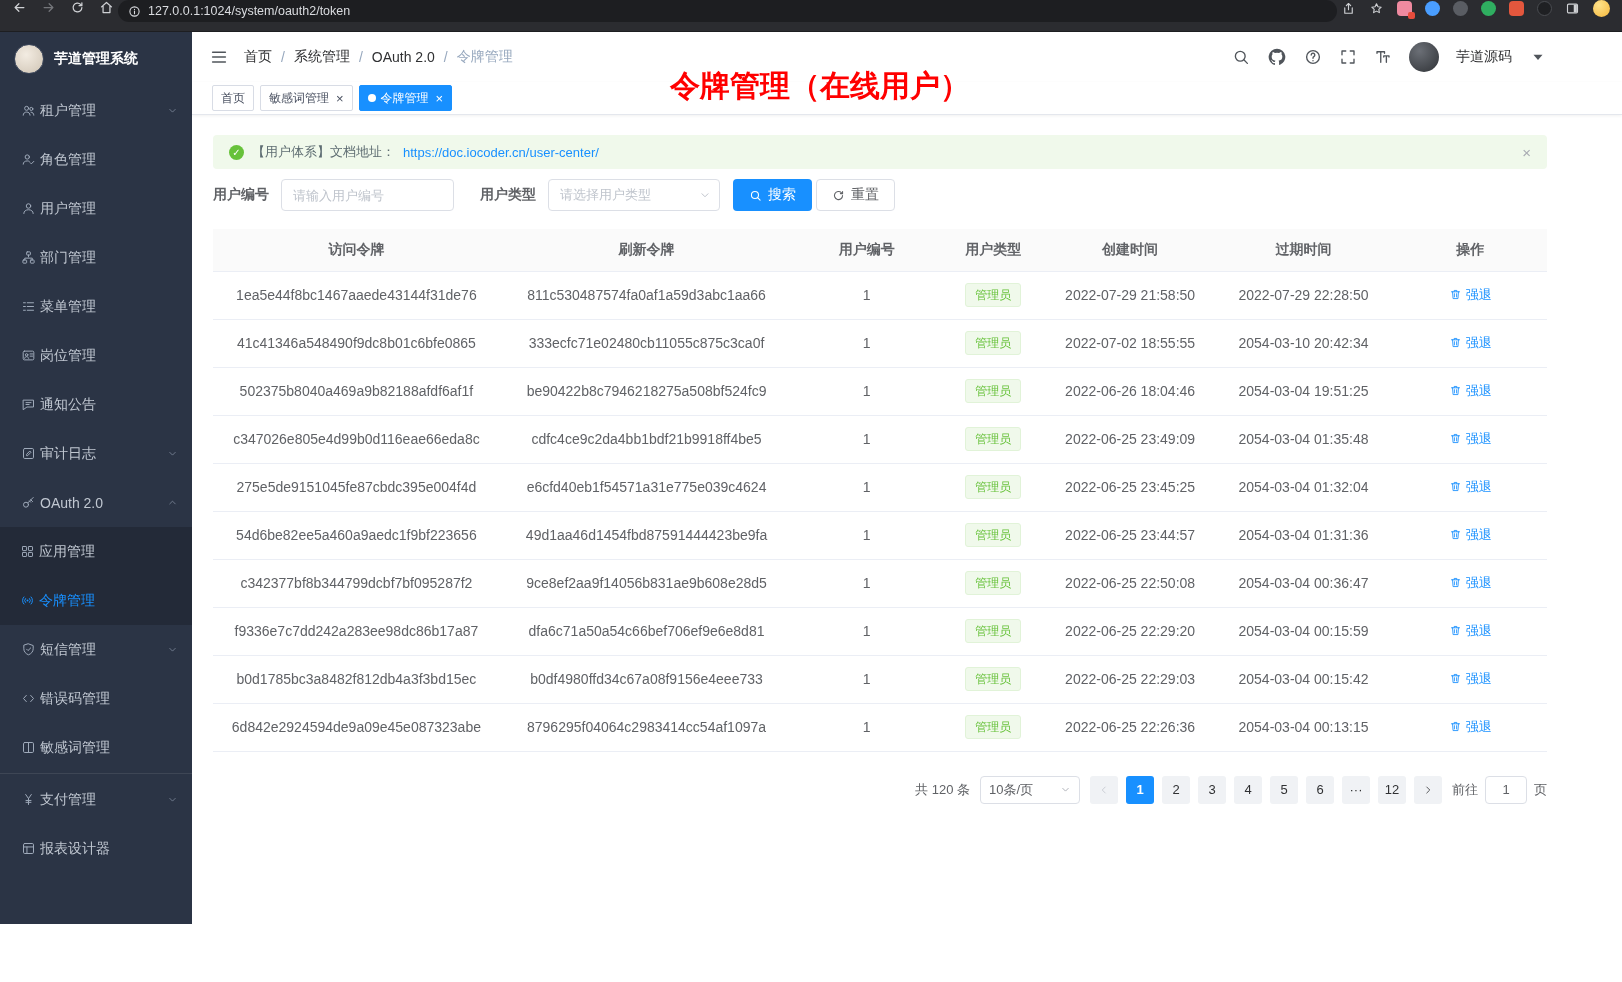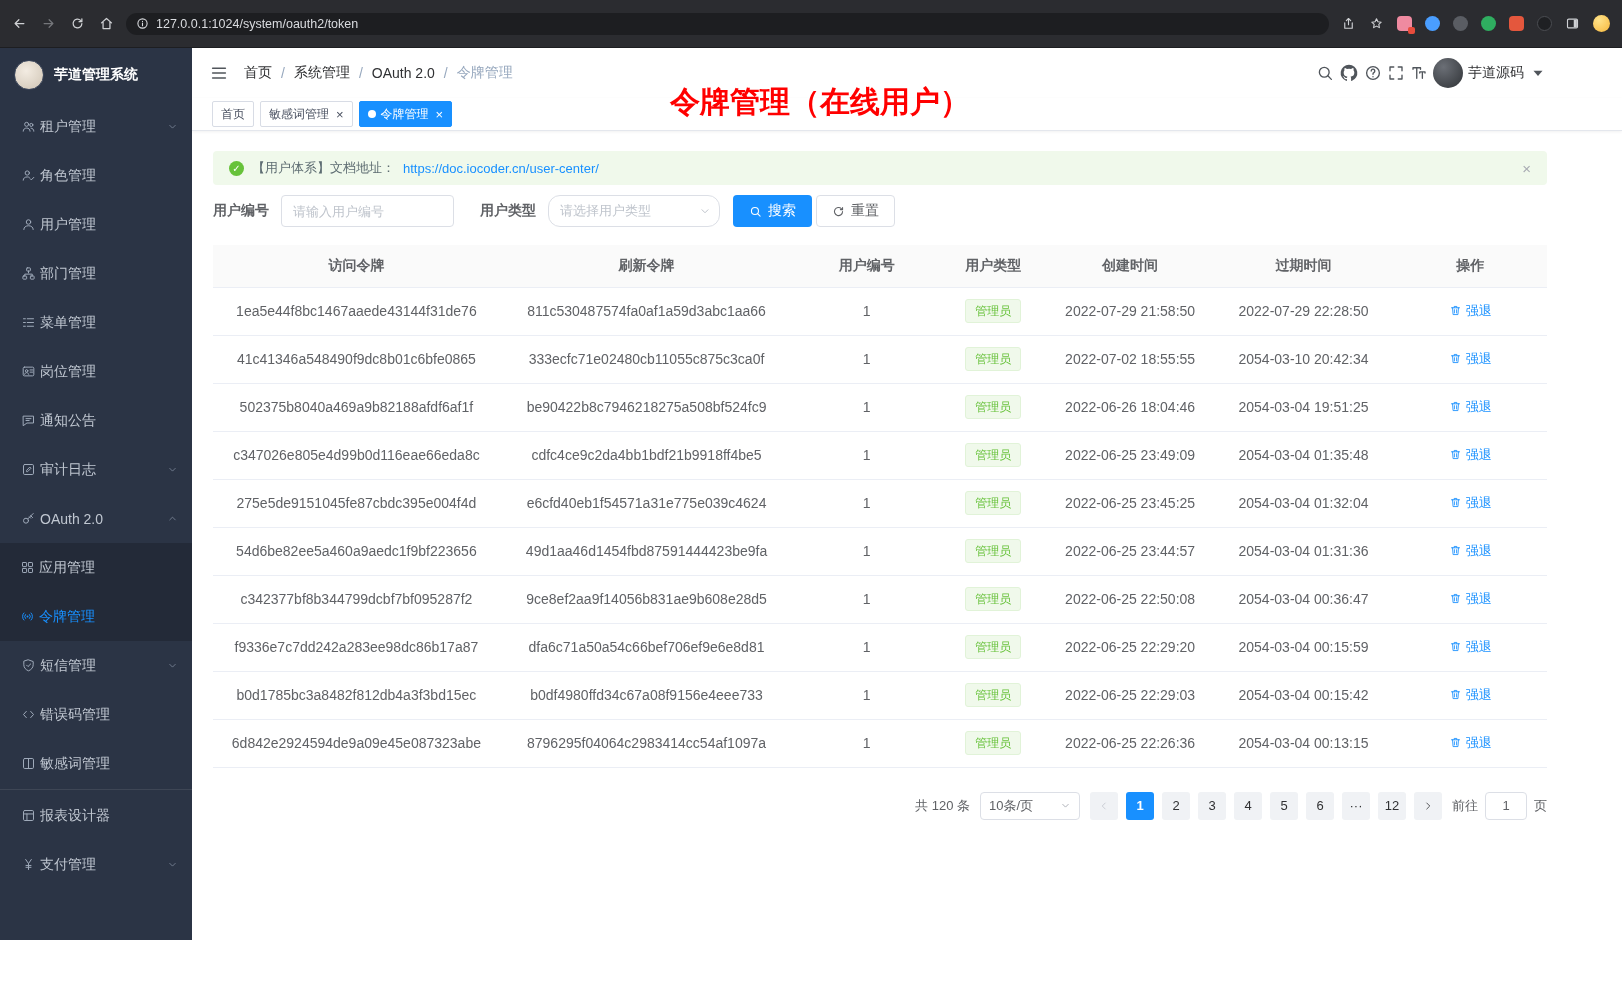--- a/index.html
+++ b/index.html
@@ -4,21 +4,21 @@
 <style>
   *{box-sizing:border-box;margin:0;padding:0}
   html,body{width:1622px;height:982px;overflow:hidden}
   body{font-family:"Liberation Sans","DejaVu Sans",sans-serif;background:#fff;color:#606266;font-size:14px}
   :root{--accent:#1890ff;--success:#67c23a;--red:#ff0000}
 
   .ic-wrap{display:inline-flex;align-items:center;justify-content:center;flex:none}
   .ic-wrap svg{width:16px;height:16px}
 
   
-  .browser{height:48px;background:#2b2c30;border-bottom:1px solid #1d1e21;display:flex;align-items:center;padding:0 12px;gap:12px;color:#cfd1d4}
+  .browser{height:32px;background:#2b2c30;border-bottom:1px solid #1d1e21;display:flex;align-items:flex-start;padding:0 12px;gap:4px;color:#cfd1d4}
   .b-nav{display:flex;align-items:center;gap:14px}
   .b-btn svg{width:15px;height:15px}
   .b-btn.dim{color:#74767a}
   .urlbar{flex:1;height:22px;background:#1d1e21;border-radius:11px;display:flex;align-items:center;padding:0 10px;gap:7px;color:#dadce0;font-size:12.5px;min-width:0}
   .urlbar .ic-wrap svg{width:13px;height:13px}
   .urlbar .url-text{white-space:nowrap;overflow:hidden;text-overflow:ellipsis}
   .b-right{display:flex;align-items:center;gap:13px}
   .b-right .ic-wrap svg{width:15px;height:15px}
   .ext{width:15px;height:15px;border-radius:4px;position:relative;flex:none}
   .ext .bdg{position:absolute;right:-3px;bottom:-3px;width:7px;height:7px;border-radius:2px;background:#e74c3c}
@@ -45,21 +45,21 @@
 
   
   .main{flex:1;display:flex;flex-direction:column;background:#fff;position:relative;min-width:0}
   .topbar{height:50px;display:flex;align-items:center;padding:0 75px 0 18px;flex:none}
   .hamburger{color:#50555b;margin-right:16px;cursor:pointer}
   .hamburger svg{width:18px;height:18px}
   .breadcrumb{display:flex;align-items:center;gap:9px;font-size:14px}
   .bc-item{color:#303133;cursor:pointer}
   .bc-item.last{color:#97a8be;cursor:default}
   .bc-sep{color:#97a8be}
-  .topbar-right{margin-left:auto;display:flex;align-items:center;gap:5px;color:#50555b}
+  .topbar-right{margin-left:auto;display:flex;align-items:center;gap:17px;color:#50555b}
   .topbar-right .ic-wrap{cursor:pointer}
   .topbar-right .ic-wrap svg{width:18px;height:18px}
   .topbar-right .gh svg{width:20px;height:20px}
   .avatar{width:30px;height:30px;border-radius:50%;background:radial-gradient(circle at 35% 30%,#6b6f76,#2f3236);flex:none;cursor:pointer}
   .username{color:#303133;font-size:14px;cursor:pointer}
   .user-caret{color:#7d8struct187}
   .user-caret svg{width:12px;height:12px}
 
   .tabbar{height:33px;display:flex;align-items:center;gap:6px;padding:0 75px 0 20px;border-bottom:1px solid #e4e7ed;box-shadow:0 1px 3px rgba(0,0,0,.06);flex:none}
   .tab{height:26px;display:inline-flex;align-items:center;gap:5px;padding:0 8px;border:1px solid #d8dce5;background:#fff;color:#495060;font-size:12px;border-radius:2px;cursor:pointer;white-space:nowrap}
@@ -75,21 +75,21 @@
   .alert{height:34px;background:#f0f9eb;border-radius:4px;display:flex;align-items:center;gap:8px;padding:0 16px;font-size:13px;color:#5e6d72;margin-bottom:8px}
   .alert .check{width:15px;height:15px;border-radius:50%;background:var(--success);color:#fff;display:flex;align-items:center;justify-content:center;font-size:10px;flex:none}
   .alert .doc-link{color:var(--accent);cursor:pointer}
   .alert .close{margin-left:auto;color:#a8abb2;font-size:15px;cursor:pointer;line-height:1}
 
   
   .filters{display:flex;align-items:center;margin:10px 0 18px 0}
   .f-label{font-weight:700;color:#606266;margin-right:12px;white-space:nowrap}
   .f-input{width:173px;height:32px;border:1px solid #dcdfe6;border-radius:4px;padding:0 11px;font-size:13px;color:#606266;margin-right:26px;font-family:inherit;outline:none}
   .f-input::placeholder{color:#bfc4cc}
-  .f-select{width:172px;height:32px;border:1px solid #dcdfe6;border-radius:12px;padding:0 8px 0 11px;display:flex;align-items:center;justify-content:space-between;margin-right:13px;cursor:pointer}
+  .f-select{width:172px;height:32px;border:1px solid #dcdfe6;border-radius:4px;padding:0 8px 0 11px;display:flex;align-items:center;justify-content:space-between;margin-right:13px;cursor:pointer}
   .f-select .ph{color:#bfc4cc;font-size:13px}
   .f-select .ic-wrap{color:#bfc4cc}
   .f-select .ic-wrap svg{width:12px;height:12px}
   .btn{height:32px;border-radius:4px;display:inline-flex;align-items:center;gap:6px;padding:0 15px;font-size:14px;cursor:pointer;border:1px solid transparent;font-family:inherit}
   .btn .ic-wrap svg{width:13px;height:13px}
   .btn-primary{background:var(--accent);color:#fff;margin-right:4px}
   .btn-plain{background:#fff;border-color:#dcdfe6;color:#606266}
 
   
   table{width:100%;border-collapse:collapse;table-layout:fixed}
@@ -334,38 +334,38 @@
               <rect x="4" y="4" width="16" height="16" rx="2"></rect>
               <path d="M12 4v16"></path>
             </svg>
           </span>
           <span class="lbl">敏感词管理</span>
         </div>
         <div class="side-divider"></div>
         <div class="side-item">
           <span class="ic-wrap side-ic">
             <svg viewBox="0 0 24 24" fill="none" stroke="currentColor" stroke-width="1.6" stroke-linecap="round" stroke-linejoin="round">
+              <path d="M7.5 4l4.5 6.5L16.5 4M12 10.5V20M8 13.5h8M8 16.5h8"></path>
+            </svg>
+          </span>
+          <span class="lbl">支付管理</span>
+          <span class="ic-wrap chev">
+            <svg viewBox="0 0 24 24" fill="none" stroke="currentColor" stroke-width="1.6" stroke-linecap="round" stroke-linejoin="round">
+              <path d="M6 9.5l6 6 6-6"></path>
+            </svg>
+          </span>
+        </div>
+        <div class="side-item">
+          <span class="ic-wrap side-ic">
+            <svg viewBox="0 0 24 24" fill="none" stroke="currentColor" stroke-width="1.6" stroke-linecap="round" stroke-linejoin="round">
               <rect x="4" y="4" width="16" height="16" rx="2"></rect>
               <path d="M4 9.5h16M9.5 9.5V20"></path>
             </svg>
           </span>
           <span class="lbl">报表设计器</span>
-        </div>
-        <div class="side-item">
-          <span class="ic-wrap side-ic">
-            <svg viewBox="0 0 24 24" fill="none" stroke="currentColor" stroke-width="1.6" stroke-linecap="round" stroke-linejoin="round">
-              <path d="M7.5 4l4.5 6.5L16.5 4M12 10.5V20M8 13.5h8M8 16.5h8"></path>
-            </svg>
-          </span>
-          <span class="lbl">支付管理</span>
-          <span class="ic-wrap chev">
-            <svg viewBox="0 0 24 24" fill="none" stroke="currentColor" stroke-width="1.6" stroke-linecap="round" stroke-linejoin="round">
-              <path d="M6 9.5l6 6 6-6"></path>
-            </svg>
-          </span>
         </div>
       </nav>
   </aside>
 
   <div class="main">
 
     <header class="topbar">
       <span class="ic-wrap hamburger">
           <svg viewBox="0 0 24 24" fill="none" stroke="currentColor" stroke-width="2" stroke-linecap="round">
             <path d="M3.5 5.5h17M3.5 12h17M3.5 18.5h17"></path>

